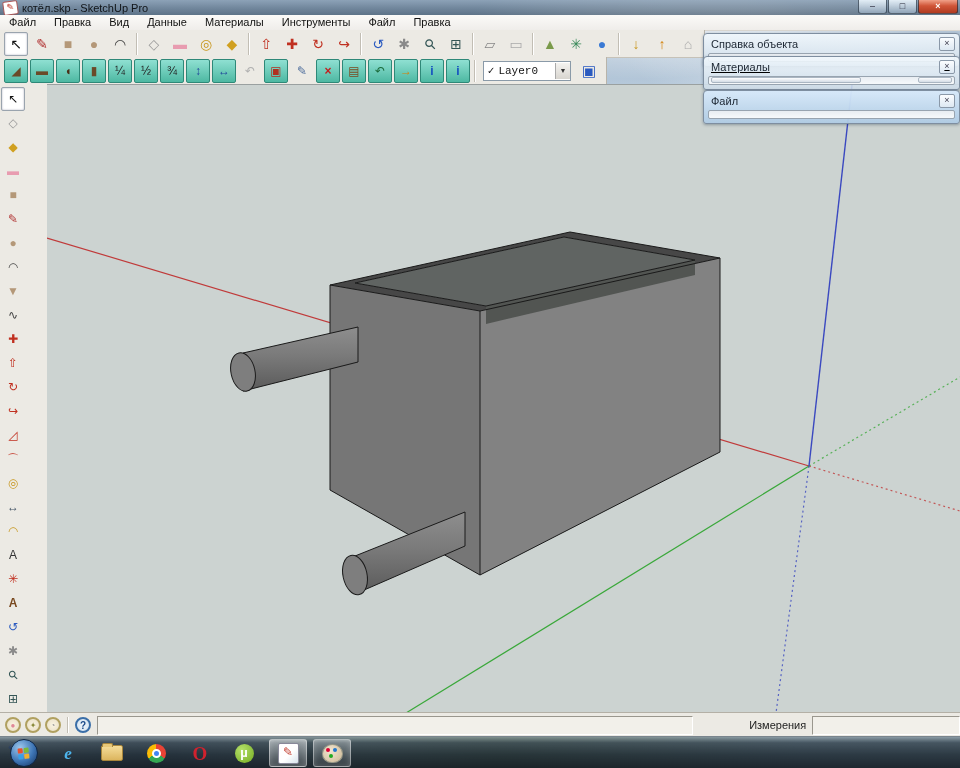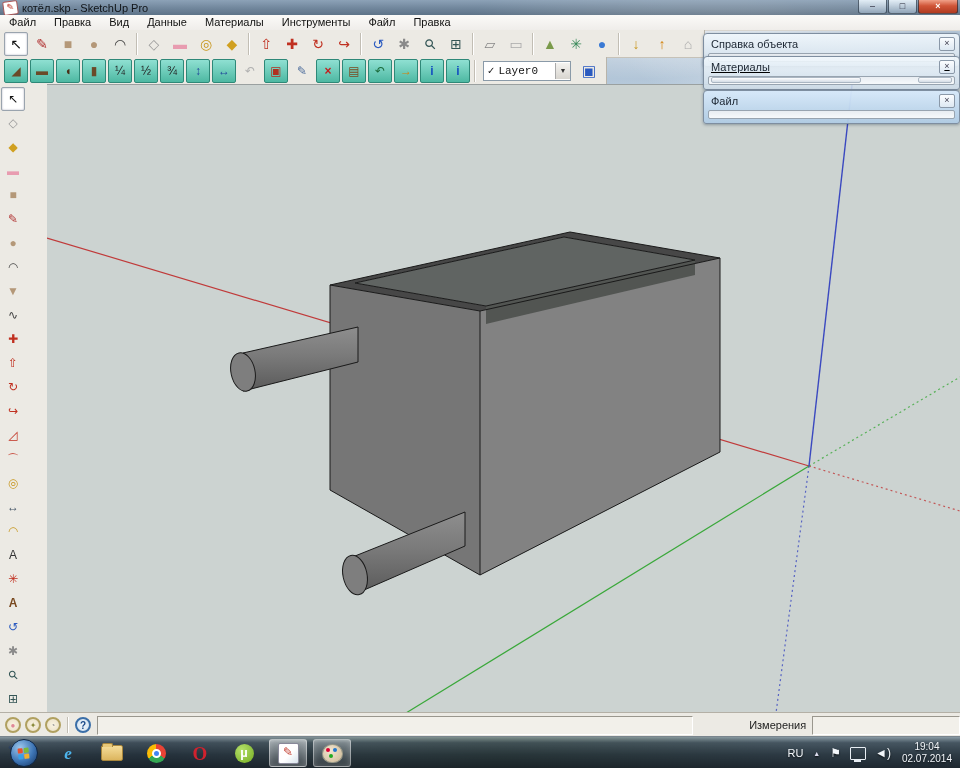--- a/index.html
+++ b/index.html
@@ -515,25 +515,14 @@
         <span class="tb-app">
           <i class="appicon ic-utorrent">µ</i>
         </span>
         <span class="tb-app active focused">
           <i class="appicon ic-sketchup">✎</i>
         </span>
         <span class="tb-app active">
           <i class="appicon ic-paint"></i>
         </span>
       </span>
-    <span class="tray">
-      <span class="lang">RU</span>
-      <span class="chev">▲</span>
-      <span class="gly">⚑</span>
-      <span class="net-ico"></span>
-      <span class="gly">◄)</span>
-      <span class="clock">
-        <span style="display:block">19:04</span>
-        <span style="display:block">02.07.2014</span>
-      </span>
-    </span>
   </div>
 </div>
 
 </body></html>

